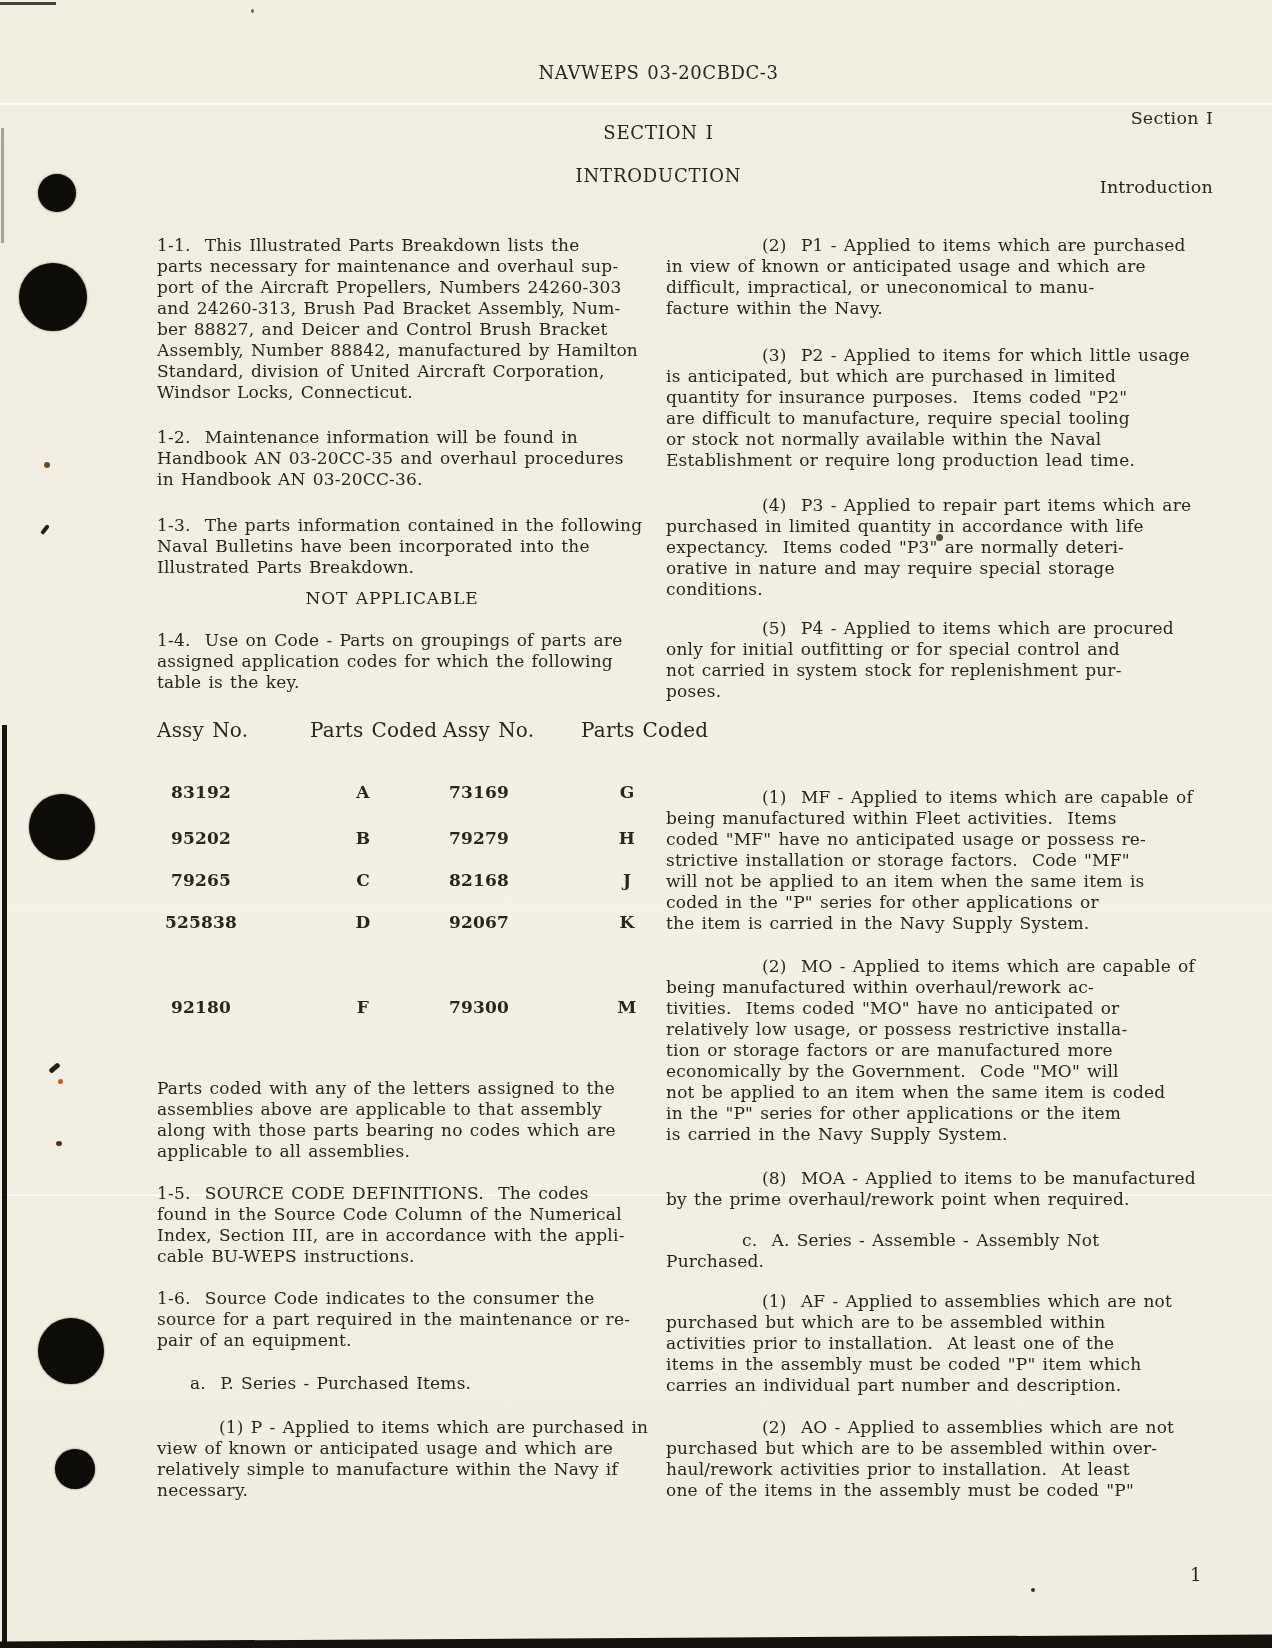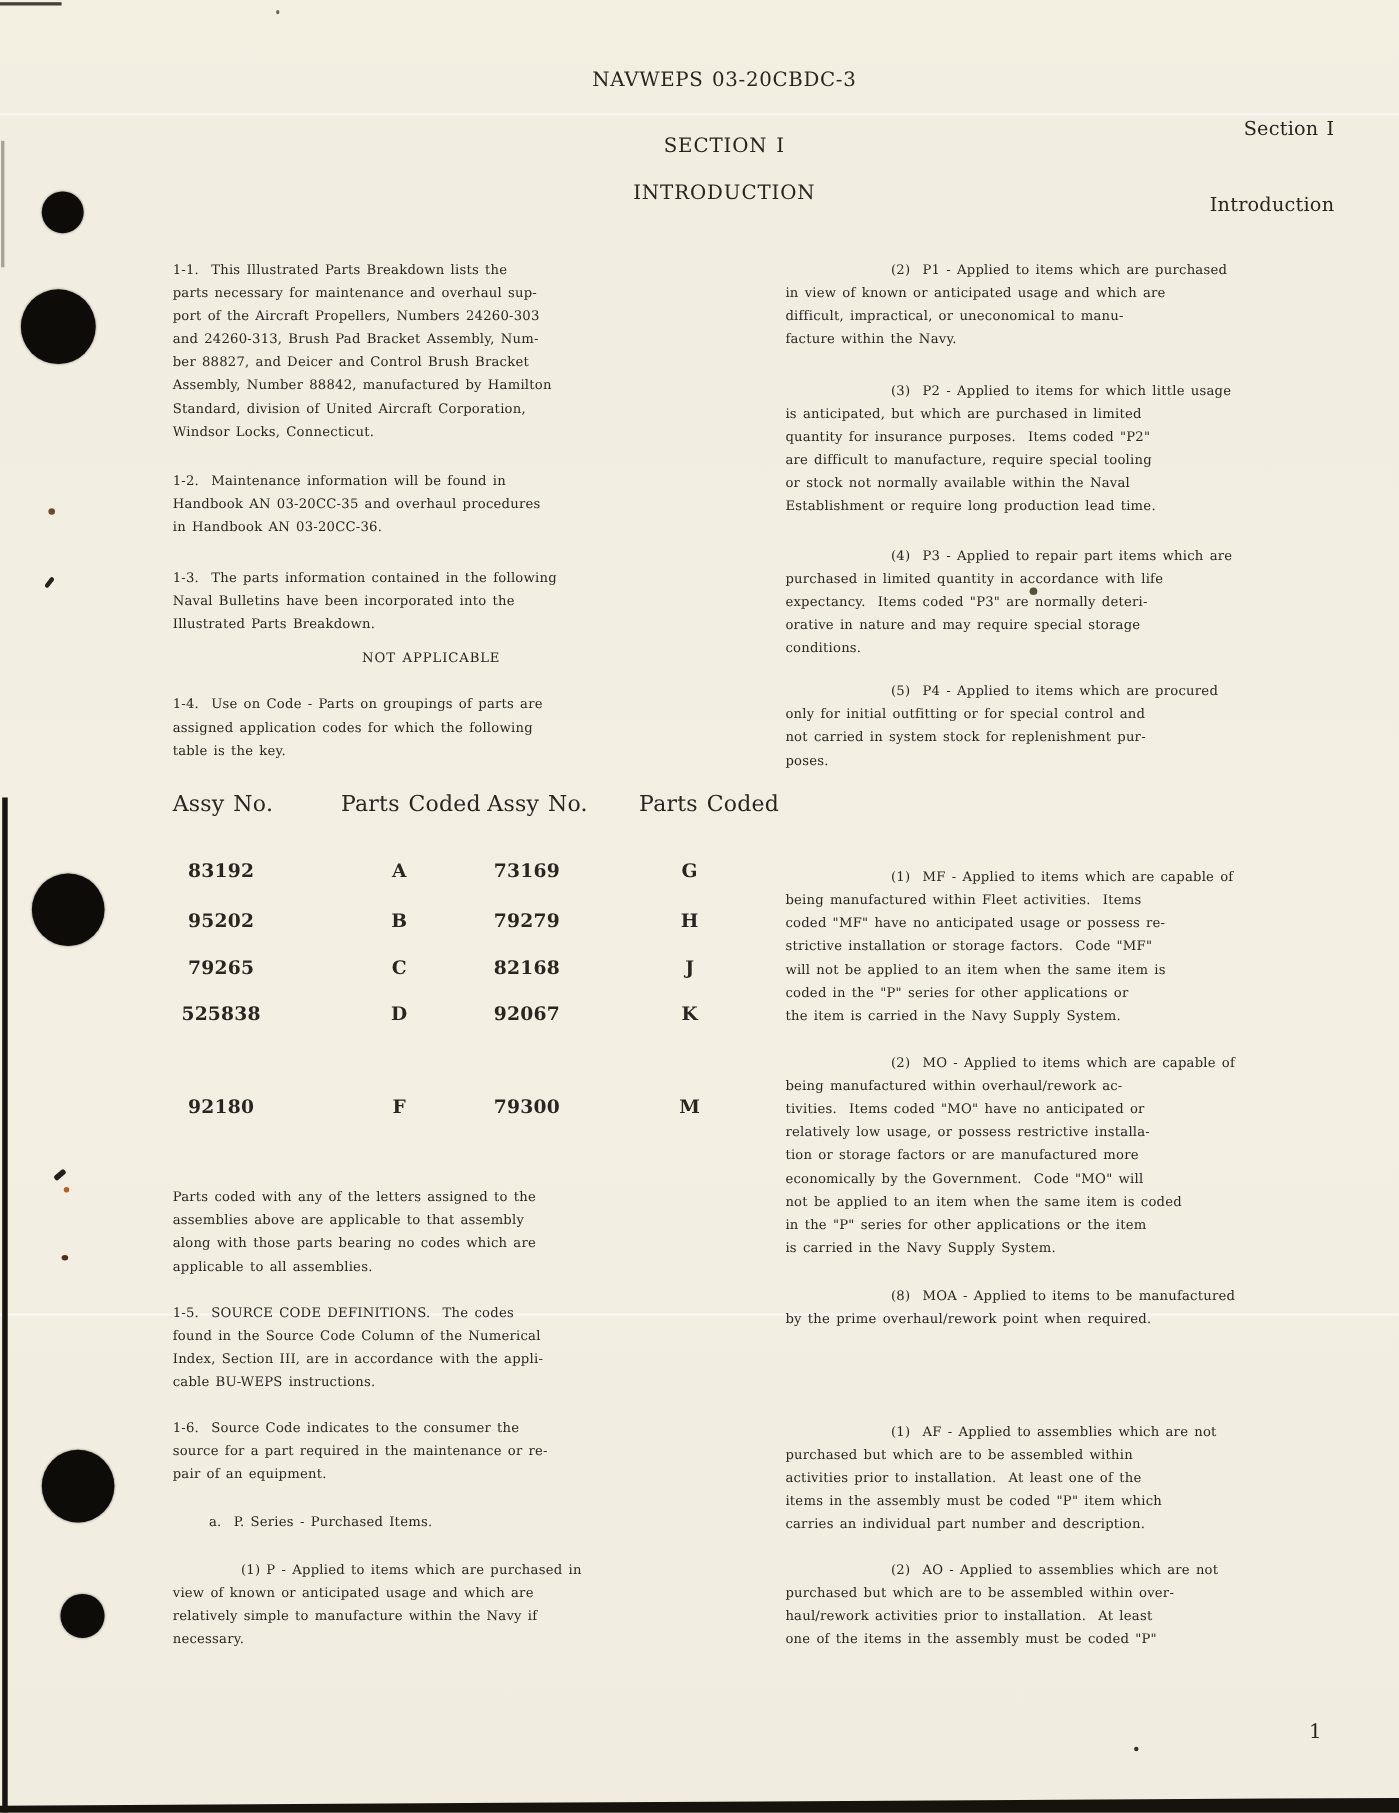--- a/index.html
+++ b/index.html
@@ -2,28 +2,28 @@
 <html><head>
 <meta charset="utf-8">
 <style>
   html,body { margin:0; padding:0; background:#888; }
   .page {
     position:relative; width:1272px; height:1648px; overflow:hidden;
     background: linear-gradient(180deg, #f3f0e2 0%, #f1eee1 10%, #f3efe3 55%, #f0ecdf 100%);
     font-family:"DejaVu Serif", serif;
   }
   .txt {
-    position:absolute; font-size:12px; line-height:21px; color:#2b2520;
+    position:absolute; font-size:17px; line-height:21px; color:#2b2520;
     white-space:pre; letter-spacing:0.2px; word-spacing:1.5px;
   }
   .lcol { left:157px; width:515px; }
   .rcol { left:666px; width:505px; }
   .indent-l1 { text-indent:62px; }
   .indent-a  { text-indent:33px; }
-  .indent-r1 { text-indent:96px;margin-left:48px; }
+  .indent-r1 { text-indent:96px; }
   .indent-bc { text-indent:76px; }
   .doc-number { left:152px; width:1013px; top:62px; text-align:center; font-size:18px; letter-spacing:0.6px; }
   .section-ref { left:1013px; width:200px; top:61px; text-align:right; font-size:17.5px; line-height:23px; }
   .big-title { left:152px; width:1013px; text-align:center; font-size:18px; letter-spacing:0.8px; }
   .na-line { left:157px; width:470px; top:588px; text-align:center; letter-spacing:0.8px; }
   .page-num { left:1190px; top:1564px; font-size:18px; }
 
   .use-table { position:absolute; left:152px; top:720px; width:620px; height:310px; }
   .use-table .th { position:absolute; top:0; font-size:20px; white-space:pre; letter-spacing:0.2px; }
   .use-table .tr { position:absolute; left:0; width:100%; height:21px;font-weight:bold; }
@@ -193,20 +193,22 @@
 being manufactured within overhaul/rework ac-
 tivities.  Items coded "MO" have no anticipated or
 relatively low usage, or possess restrictive installa-
 tion or storage factors or are manufactured more
 economically by the Government.  Code "MO" will
 not be applied to an item when the same item is coded
 in the "P" series for other applications or the item
 is carried in the Navy Supply System.</div>
   <div class="txt rcol indent-r1" style="top:1168px;">(8)  MOA - Applied to items to be manufactured
 by the prime overhaul/rework point when required.</div>
+  <div class="txt rcol indent-bc" style="top:1230px;">c.  A. Series - Assemble - Assembly Not
+Purchased.</div>
   <div class="txt rcol indent-r1" style="top:1291px;">(1)  AF - Applied to assemblies which are not
 purchased but which are to be assembled within
 activities prior to installation.  At least one of the
 items in the assembly must be coded "P" item which
 carries an individual part number and description.</div>
   <div class="txt rcol indent-r1" style="top:1417px;">(2)  AO - Applied to assemblies which are not
 purchased but which are to be assembled within over-
 haul/rework activities prior to installation.  At least
 one of the items in the assembly must be coded "P"</div>
 

